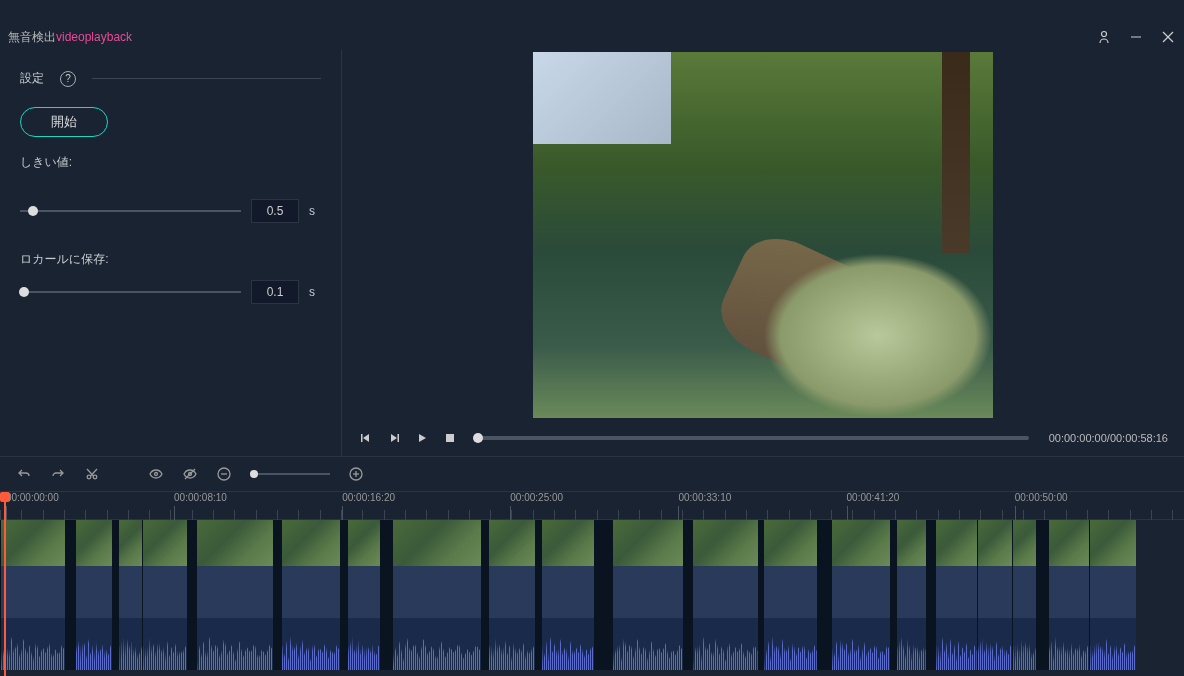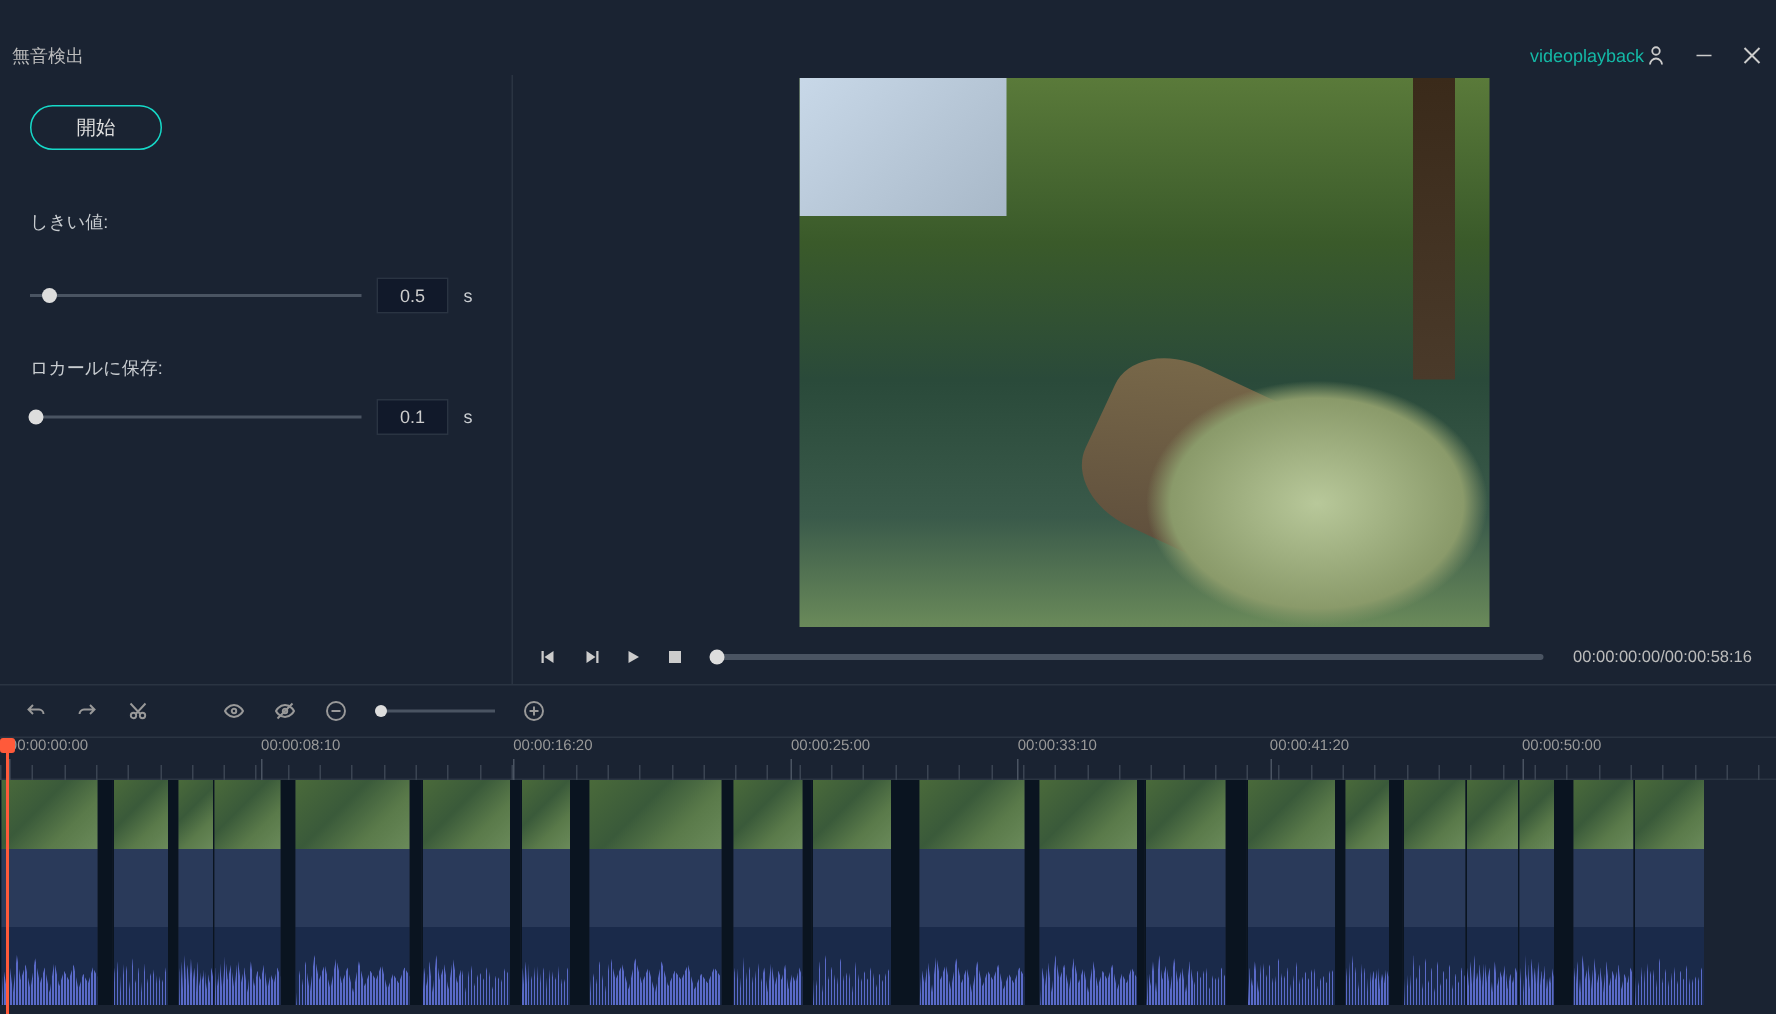--- a/index.html
+++ b/index.html
@@ -9,40 +9,40 @@
   color: #c8ccd0;
   font-family: -apple-system, "Hiragino Sans", sans-serif;
   font-size: 12px;
   overflow: hidden;
 }
 .titlebar {
   height: 26px; display: flex; align-items: center;
   background: #1a2332; padding: 0 8px; margin-top: 24px;
 }
 .titlebar .app-title { font-size: 12px; color: #bbb; }
-.titlebar .center { flex: 1; text-align: right; color: #14b8a6; }
+.titlebar .center { flex: 1; text-align: left; color: #ec4899; }
 .titlebar .winbtns { display: flex; gap: 16px; align-items: center; }
 .titlebar .winbtn { width: 16px; height: 16px; display: flex; align-items: center; justify-content: center; color: #ccc; }
 .main {
   display: flex; height: 406px;
 }
 .sidebar {
   width: 342px; padding: 20px; border-right: 1px solid #2a3442;
 }
 .settings-row {
   display: flex; align-items: center; gap: 16px; margin-bottom: 20px;
 }
 .settings-row .help {
   width: 16px; height: 16px; border: 1.5px solid #aaa; border-radius: 50%;
   display: flex; align-items: center; justify-content: center; font-size: 10px;
 }
 .divider { flex: 1; height: 1px; background: #3a4452; }
 .start-btn {
   border: 1.5px solid #16d9c8; color: #ddd; background: transparent;
-  border-radius: 16px; padding: 5px 30px; font-size: 13px; margin-bottom: 40px;
+  border-radius: 16px; padding: 5px 30px; font-size: 13px; margin-bottom: 17px;
 }
 .param { margin-bottom: 28px; }
 .param-label { font-size: 12px; margin-bottom: 12px; }
 .param-row { display: flex; align-items: center; gap: 10px; }
 .slider-wrap { flex: 1; height: 20px; display: flex; align-items: center; position: relative; }
 .slider-track { height: 2px; background: #4a5462; width: 100%; position: relative; }
 .slider-thumb {
   position: absolute; width: 10px; height: 10px; background: #ddd; border-radius: 50%;
   top: 50%; transform: translate(-50%, -50%);
 }
@@ -147,20 +147,25 @@
         <svg width="12" height="12" viewBox="0 0 12 12" stroke="currentColor" stroke-width="1.3">
           <line x1="1" y1="1" x2="11" y2="11"></line>
           <line x1="11" y1="1" x2="1" y2="11"></line>
         </svg>
       </span>
   </div>
 </div>
 
 <div class="main">
   <div class="sidebar">
+    <div class="settings-row">
+      <span>設定</span>
+      <span class="help">?</span>
+      <span class="divider"></span>
+    </div>
     <button class="start-btn">開始</button>
 
     <div class="param">
       <div class="param-label">しきい値:</div>
     </div>
 
     <div class="param">
       <div class="param-row">
         <div class="slider-wrap">
           <div class="slider-track">
@@ -274,21 +279,21 @@
     </span>
   <span class="spacer"></span>
 </div>
 
 <div class="timeline">
   <div class="ruler" id="ruler">
     <div class="playhead"></div>
   <div class="tick" style="left: 0.5%;">00:00:00:00</div>
       <div class="tick" style="left: 14.7%;">00:00:08:10</div>
       <div class="tick" style="left: 28.9%;">00:00:16:20</div>
-      <div class="tick" style="left: 43.1%; margin-left: 17px;">00:00:25:00</div>
+      <div class="tick" style="left: 43.1%;">00:00:25:00</div>
       <div class="tick" style="left: 57.3%;">00:00:33:10</div>
       <div class="tick" style="left: 71.5%;">00:00:41:20</div>
       <div class="tick" style="left: 85.7%;">00:00:50:00</div>
       <div class="minor" style="left: 0%;"></div>
       <div class="minor" style="left: 1.8%;"></div>
       <div class="minor" style="left: 3.6%;"></div>
       <div class="minor" style="left: 5.4%;"></div>
       <div class="minor" style="left: 7.2%;"></div>
       <div class="minor" style="left: 9%;"></div>
       <div class="minor" style="left: 10.8%;"></div>

